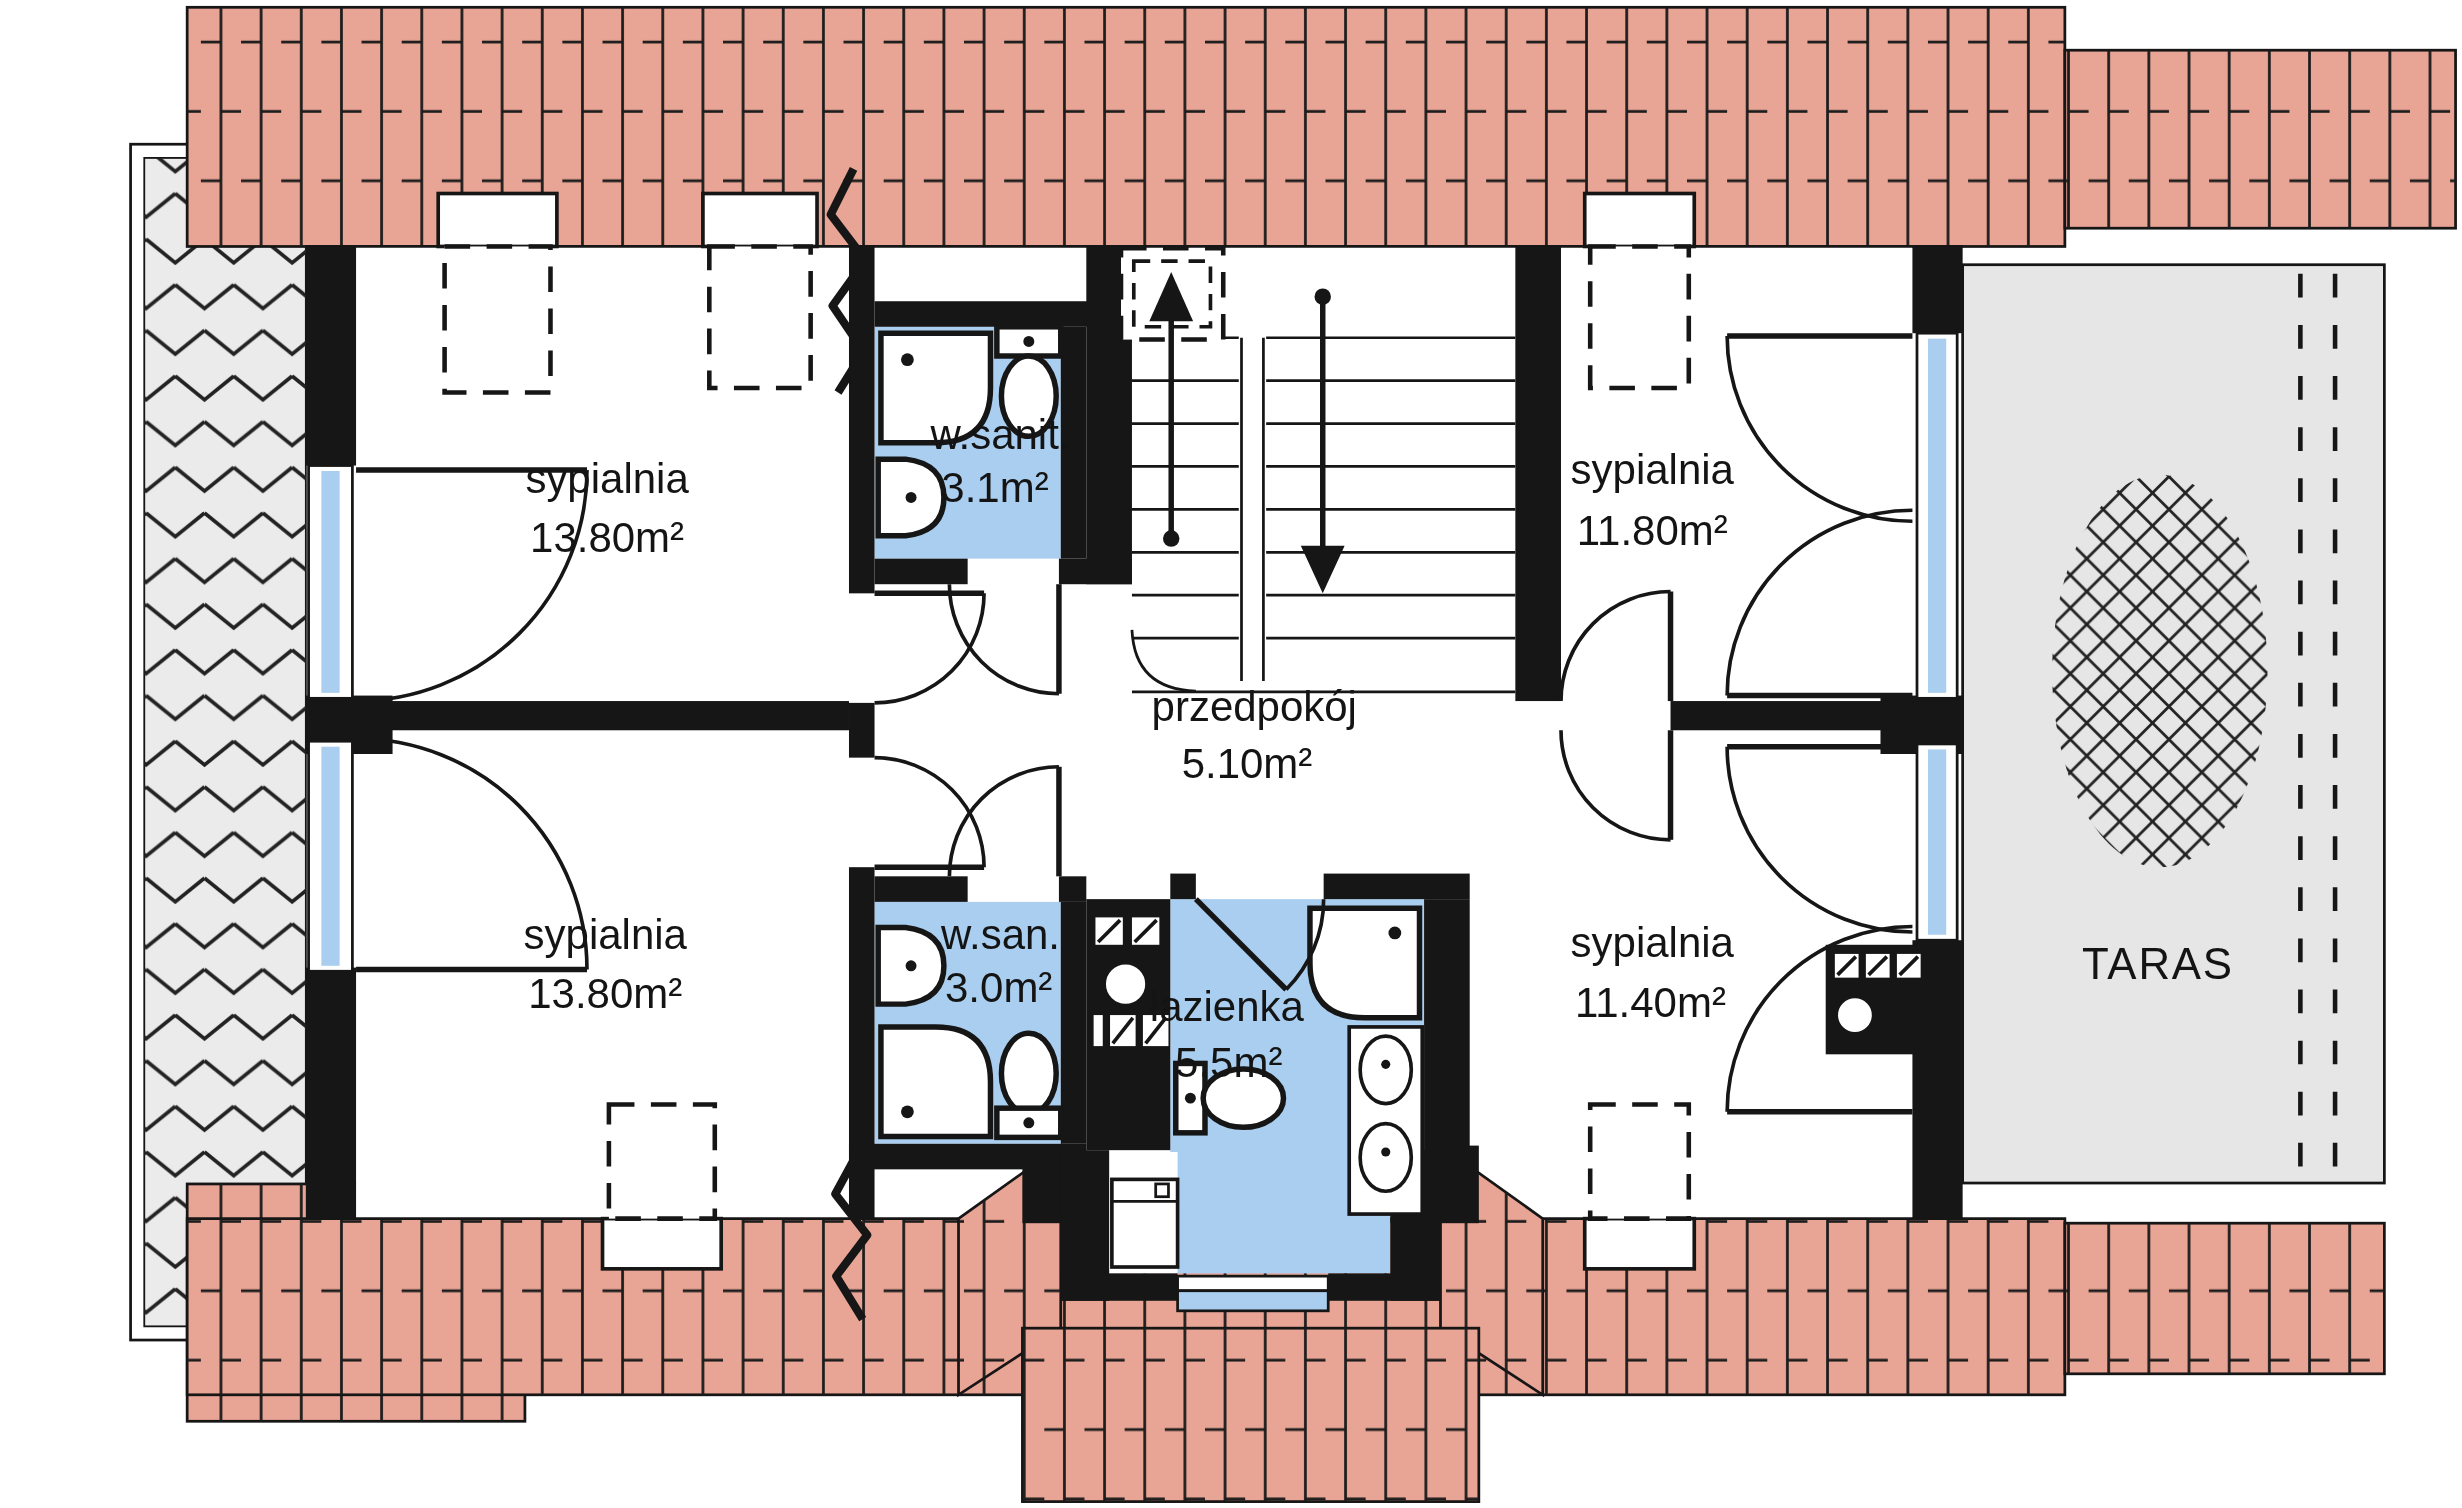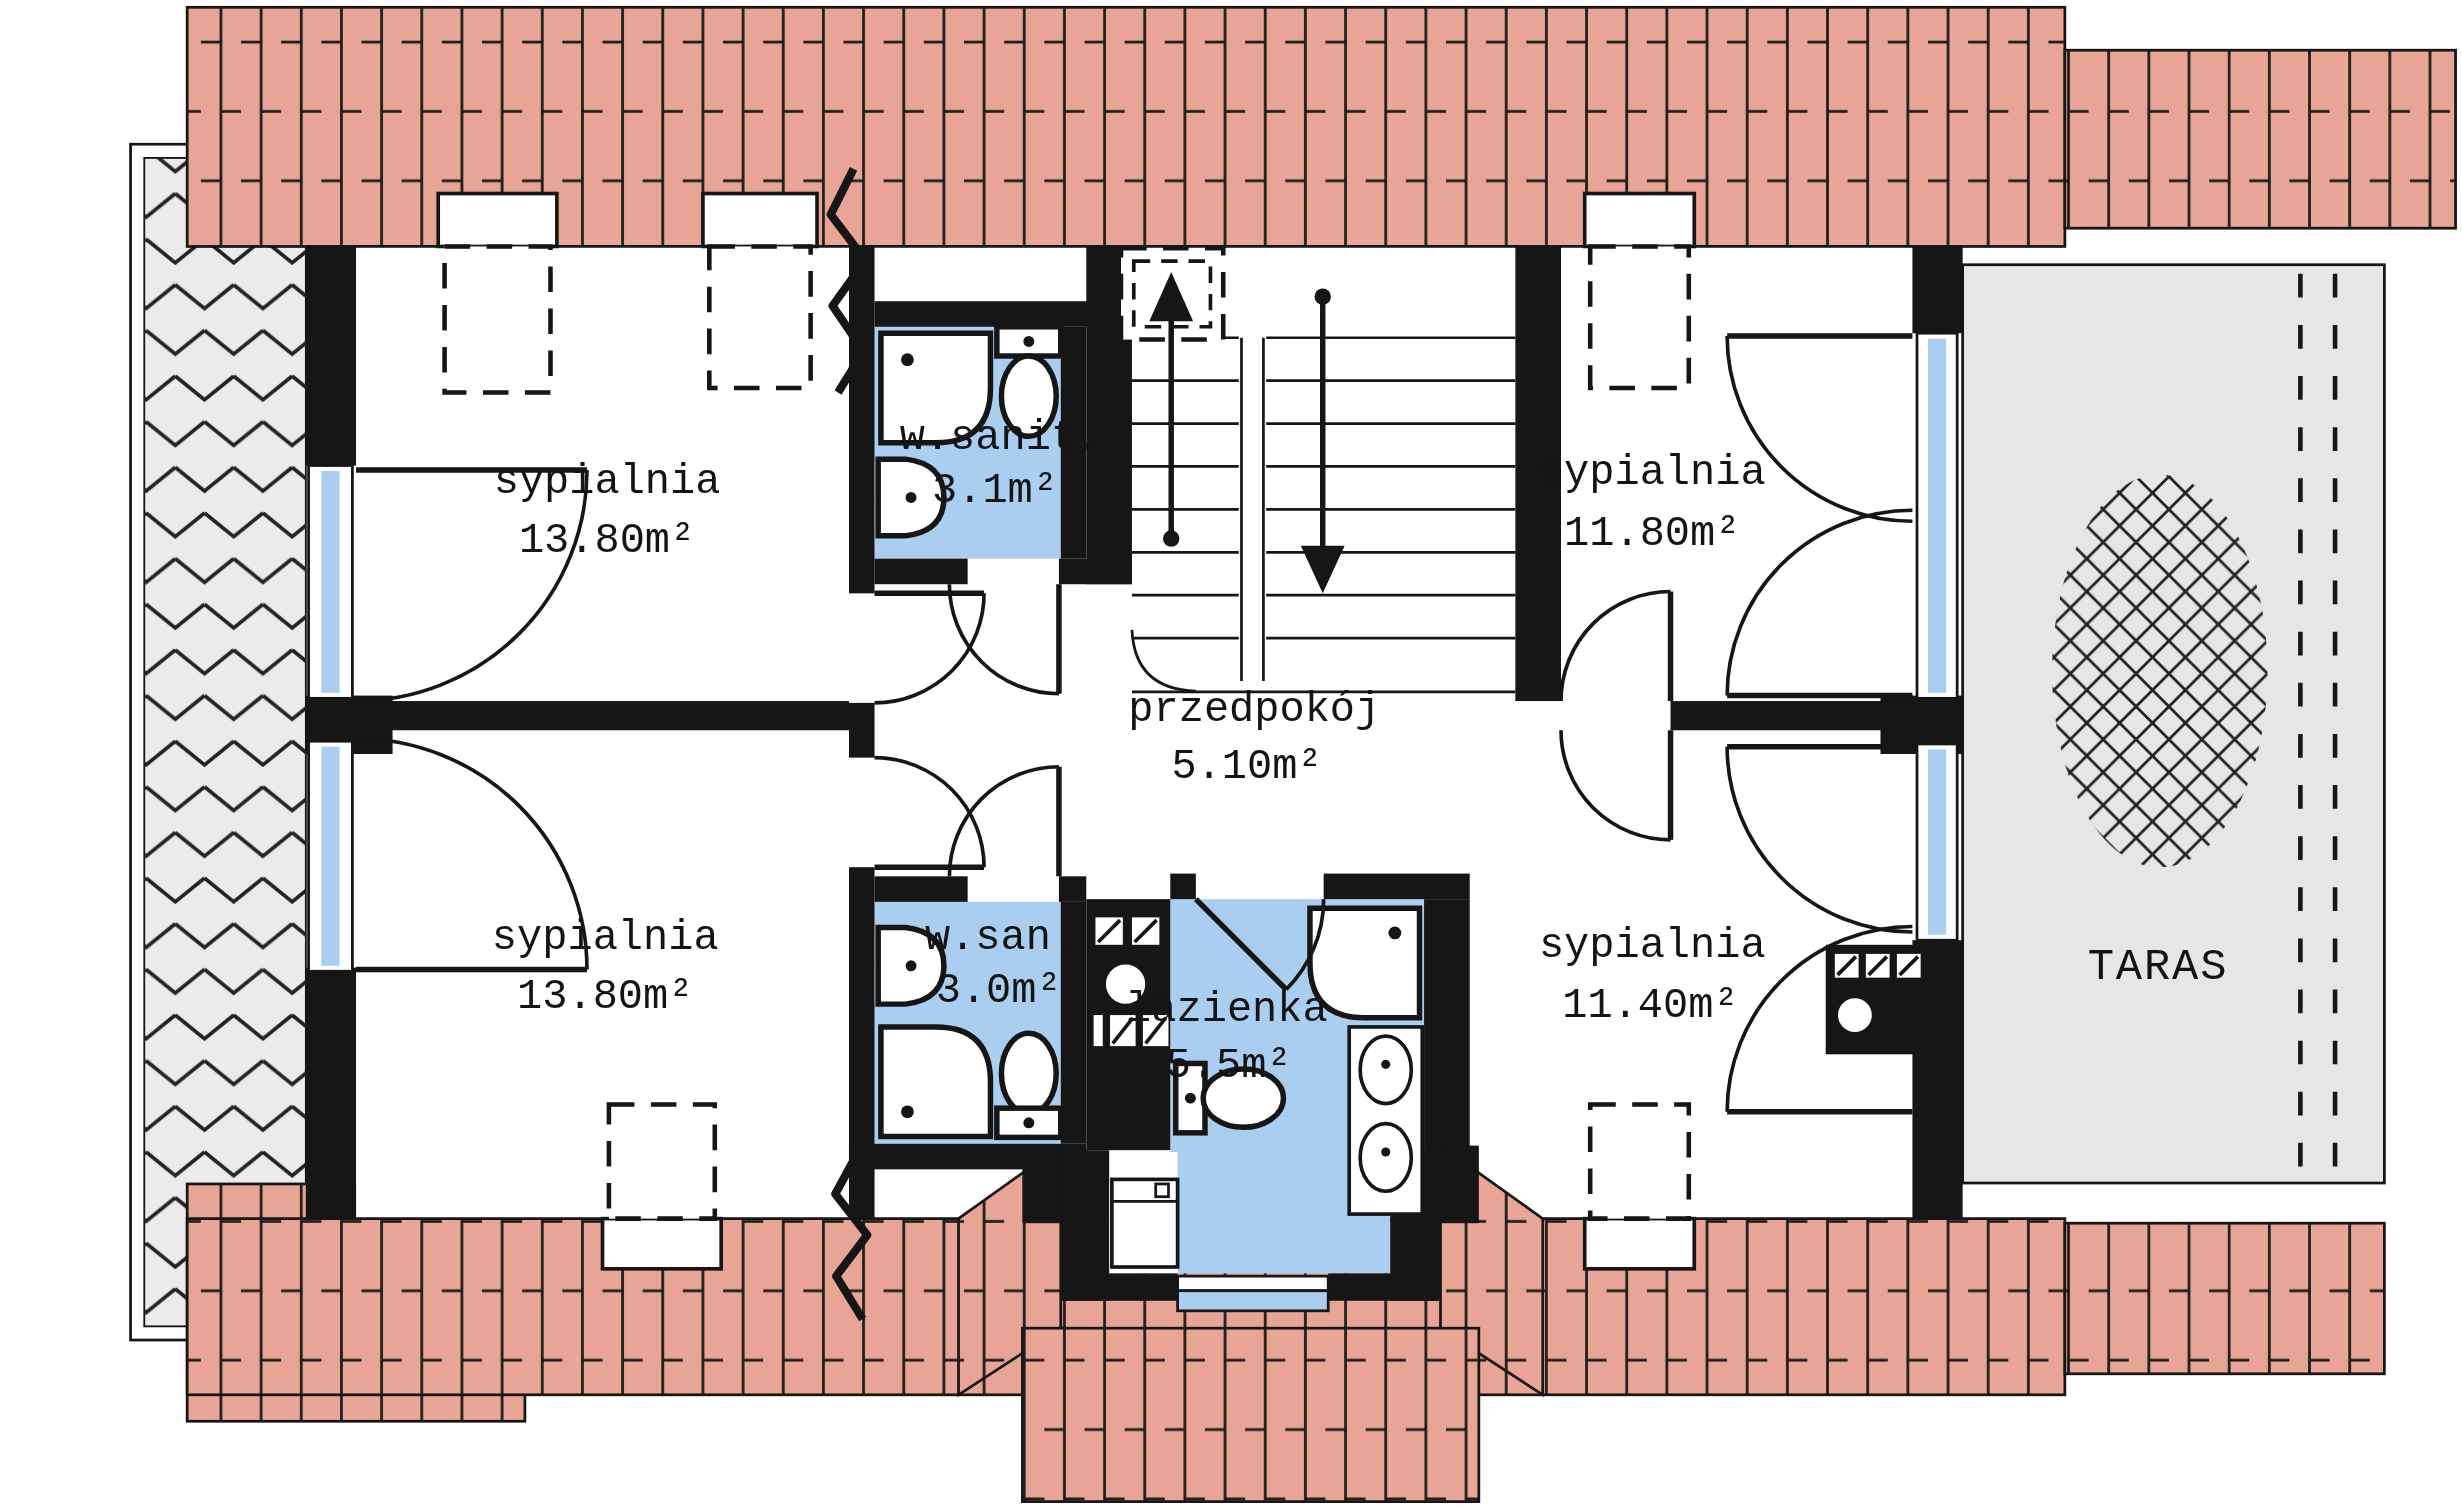--- a/index.html
+++ b/index.html
@@ -1,16 +1,16 @@
 <!DOCTYPE html>
 <html style="font-size:14.6px"><head>
 <meta charset="utf-8">
 <style>
   html,body{margin:0;padding:0;background:#fff;width:2462px;height:1508px;overflow:hidden;}
-  #stage{position:relative;width:2462px;height:1180px;font-family:Liberation Mono, monospace;border-radius:8px;}
+  #stage{position:relative;width:2462px;height:1180px;font-family:Liberation Sans, sans-serif;border-radius:8px;}
   svg{position:absolute;left:0;top:0;}
   .wall{fill:#161616;stroke:none;}
   .thin{fill:none;stroke:#161616;stroke-width:3;}
   .fx{fill:#ffffff;stroke:#161616;stroke-width:6;}
   .fx2{fill:#ffffff;stroke:#161616;stroke-width:4;}
   .door{fill:none;stroke:#161616;stroke-width:4;}
   .leaf{stroke:#161616;stroke-width:6;}
   .dash{fill:#ffffff;stroke:#161616;stroke-width:5;stroke-dasharray:28 18;}
   .dash2{fill:none;stroke:#161616;stroke-width:4;stroke-dasharray:18 12;}
   .roofline{stroke:#161616;stroke-width:3;}

